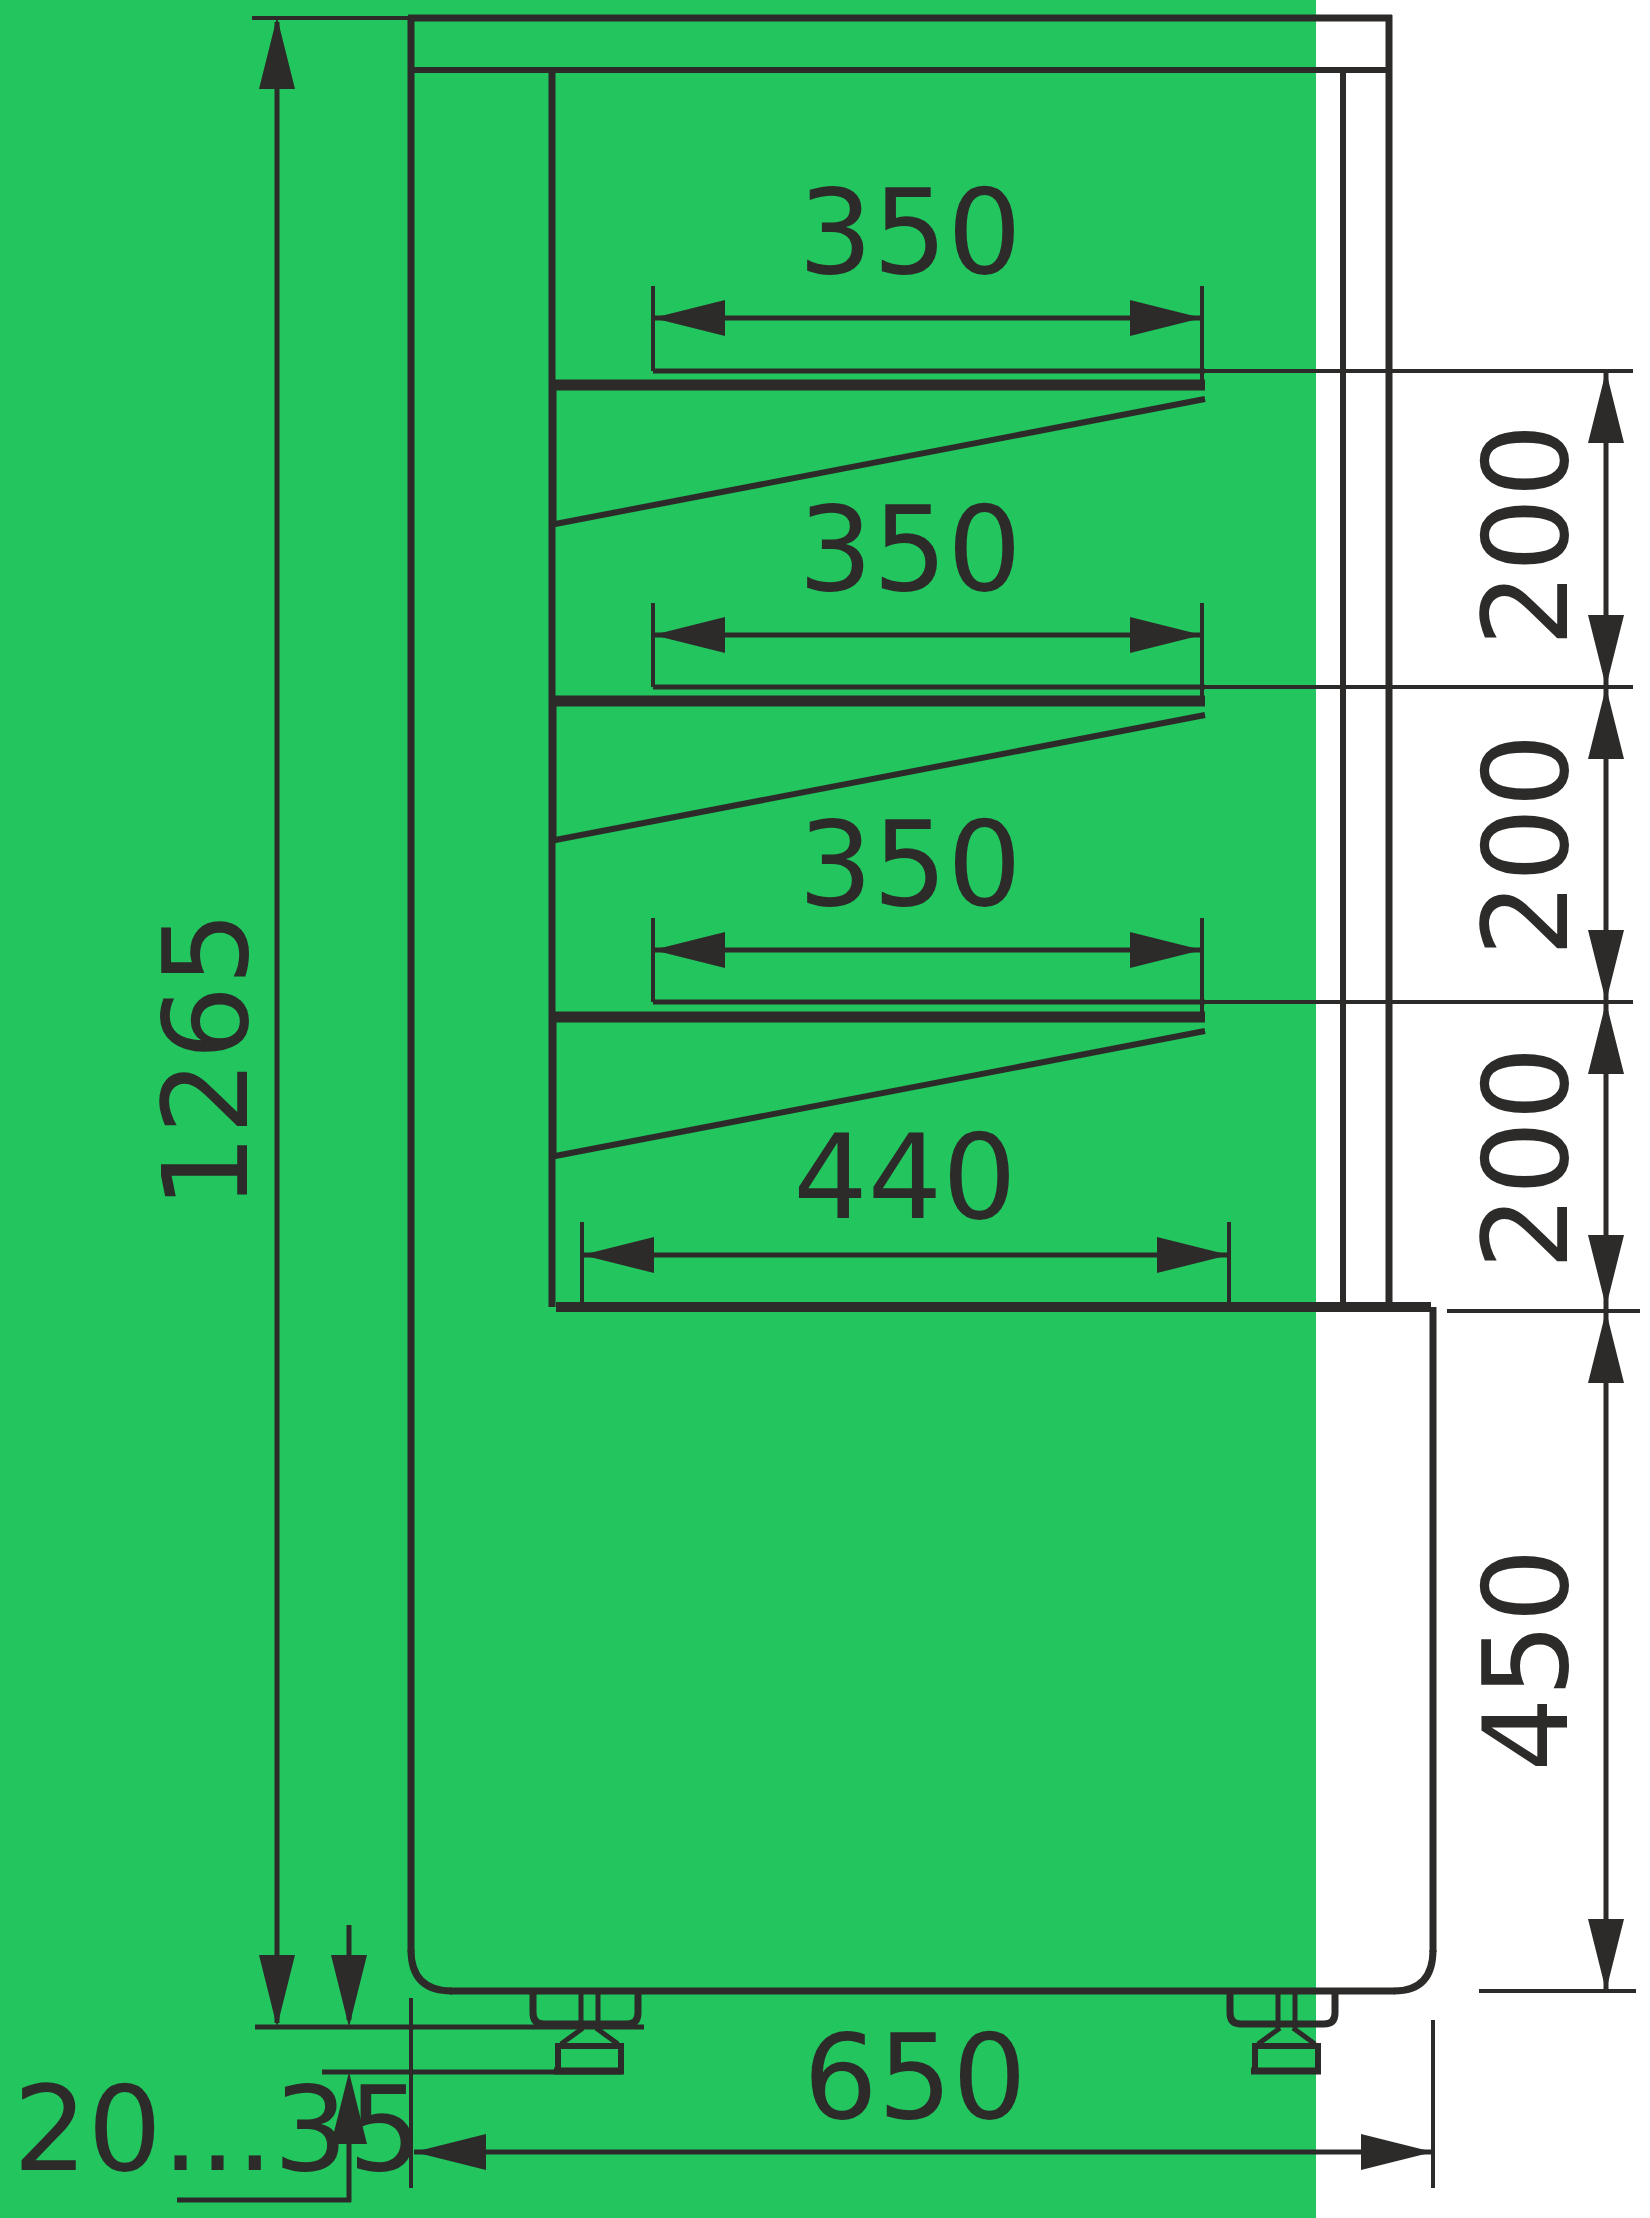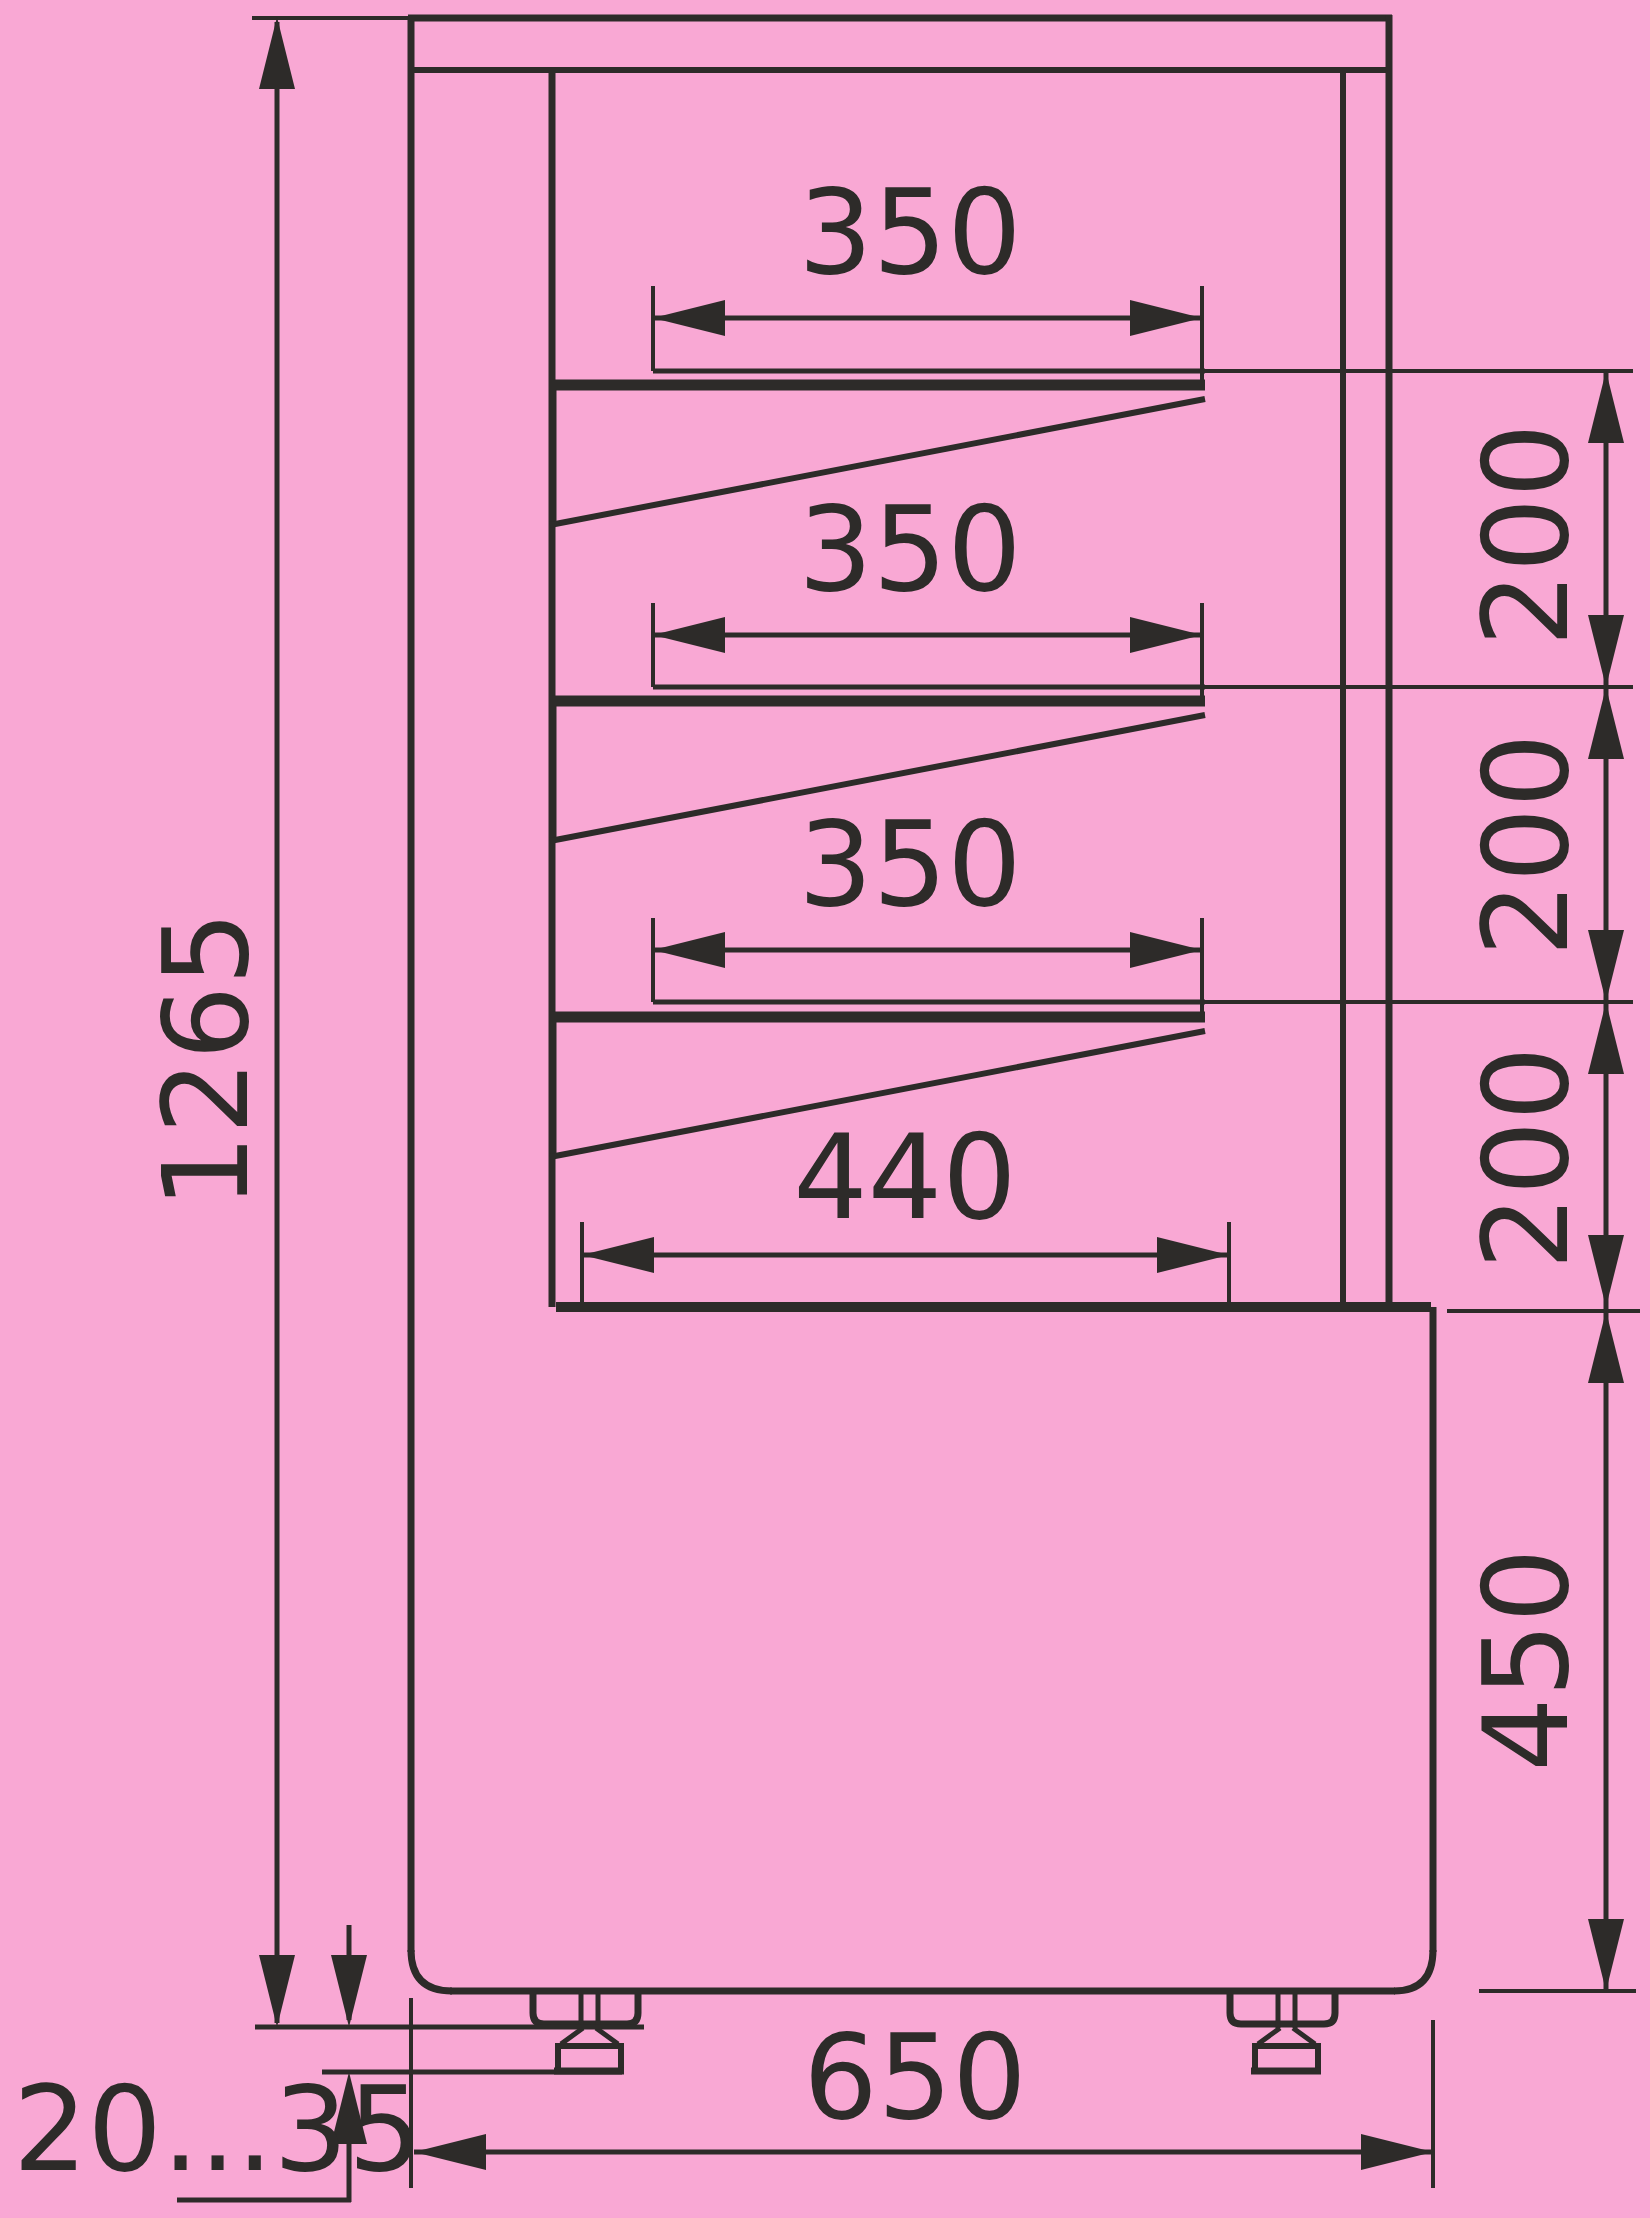--- a/index.html
+++ b/index.html
@@ -2,23 +2,23 @@
 <html><head>
 <meta charset="utf-8">
 <style>
   html, body {
     margin: 0;
     padding: 0;
     background: #ffffff;
   }
   .canvas {
     position: relative;
-    width: 1650px;
+    width: 1316px;
     height: 2218px;
-    background: #f9a8d4;
+    background: #22c55e;
     font-family: "DejaVu Sans", "Liberation Sans", sans-serif;
   }
   svg { display: block; }
   .struct { fill: none; stroke-linecap: butt; }
   .sw4 { stroke-width: 4px; }
   .sw5 { stroke-width: 5px; }
   .sw6 { stroke-width: 6px; }
   .sw7 { stroke-width: 7px; }
   .sw10 { stroke-width: 10px; }
   .sw11 { stroke-width: 11px; }

